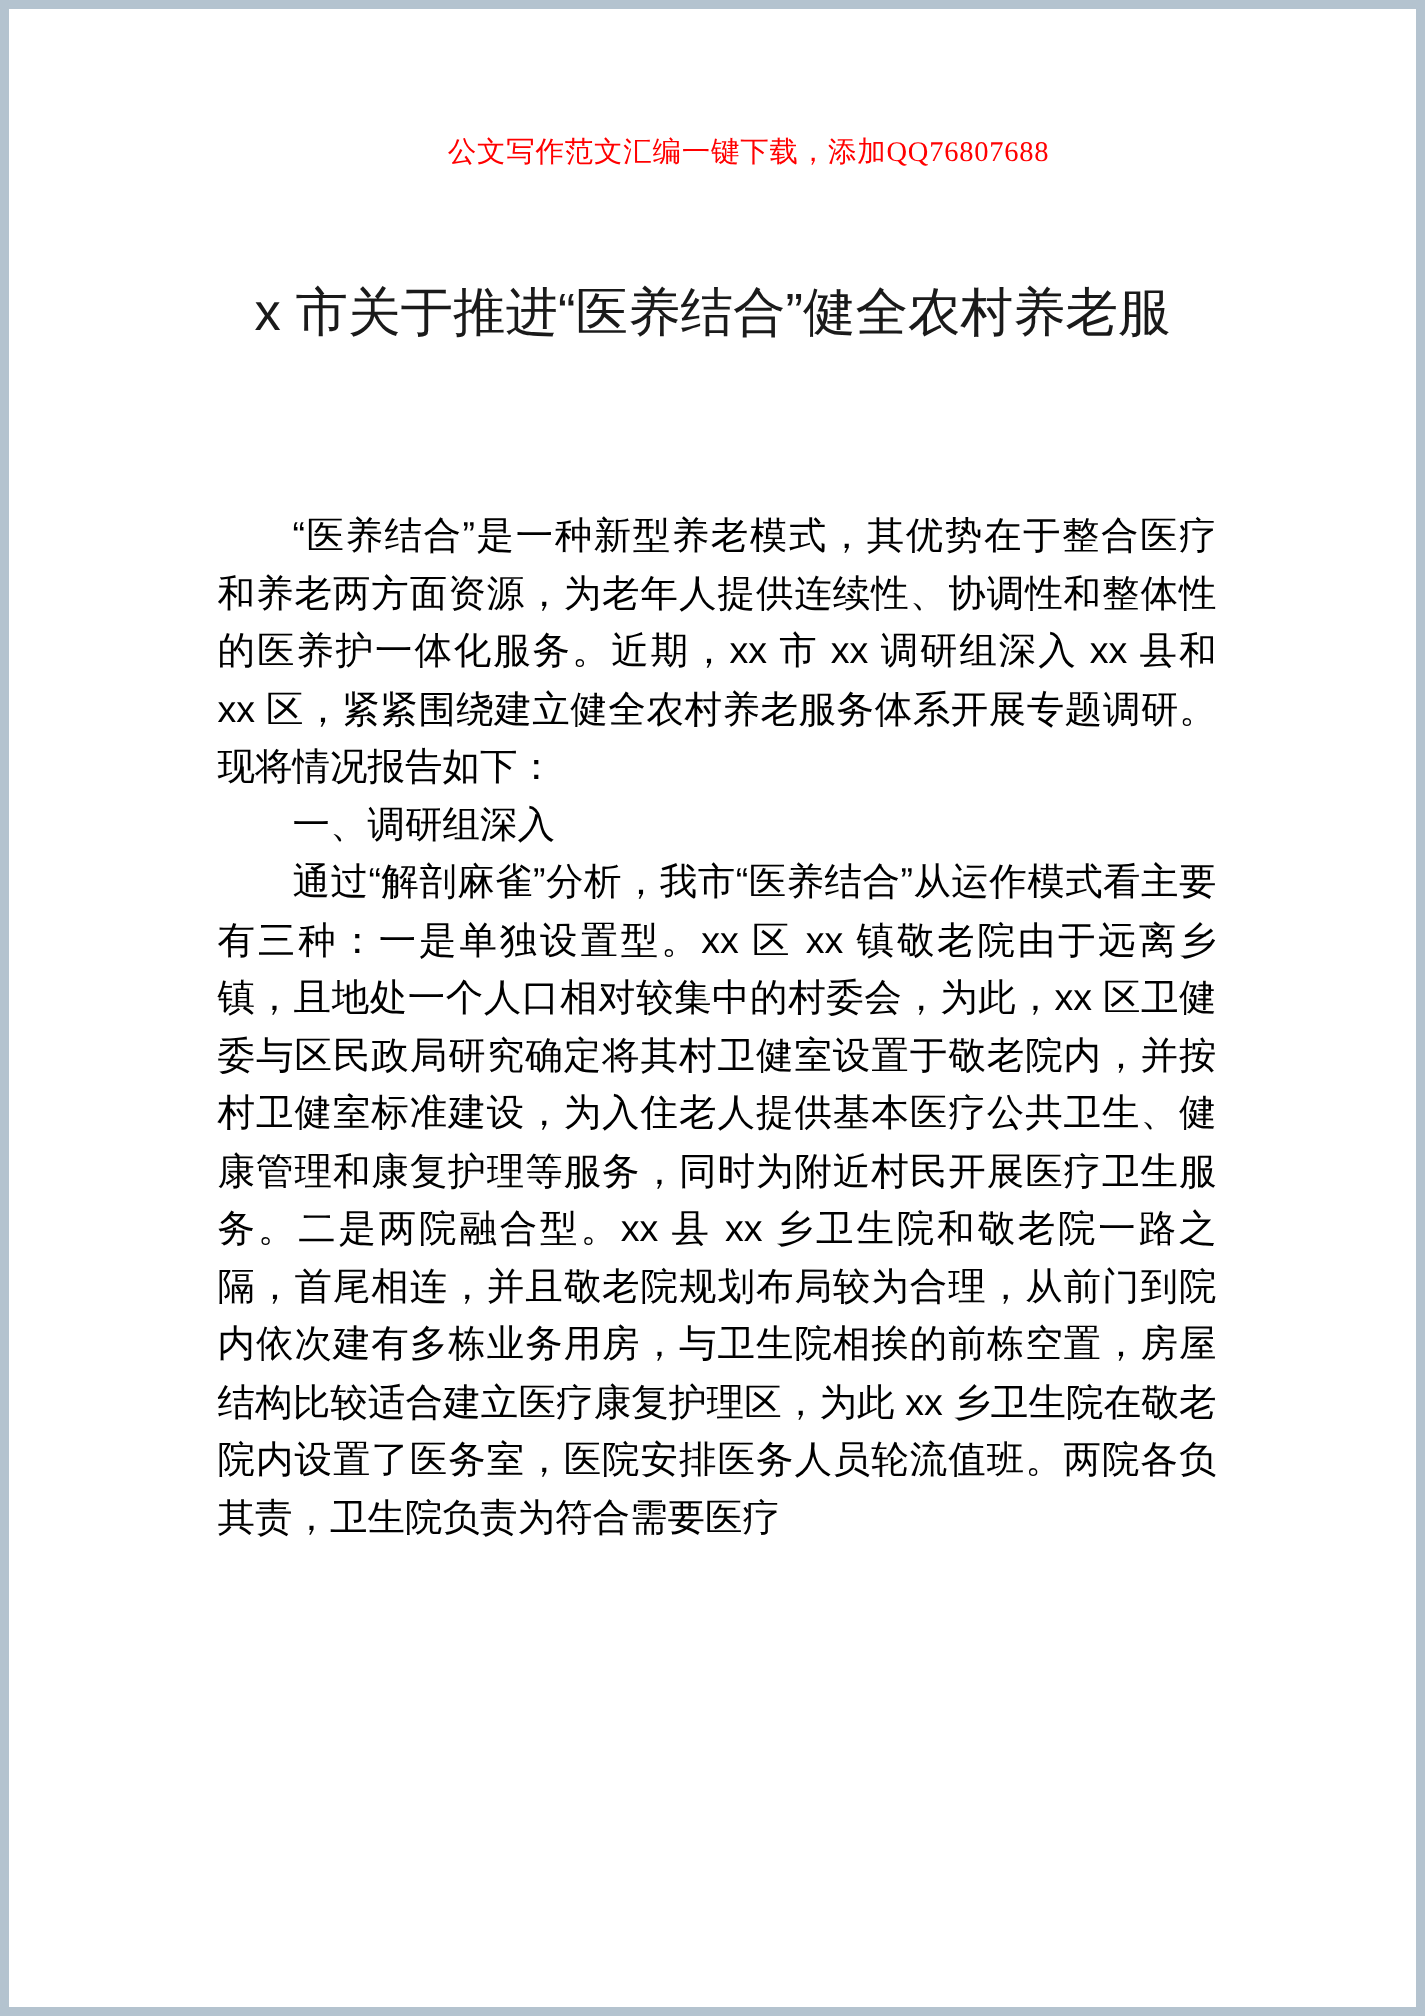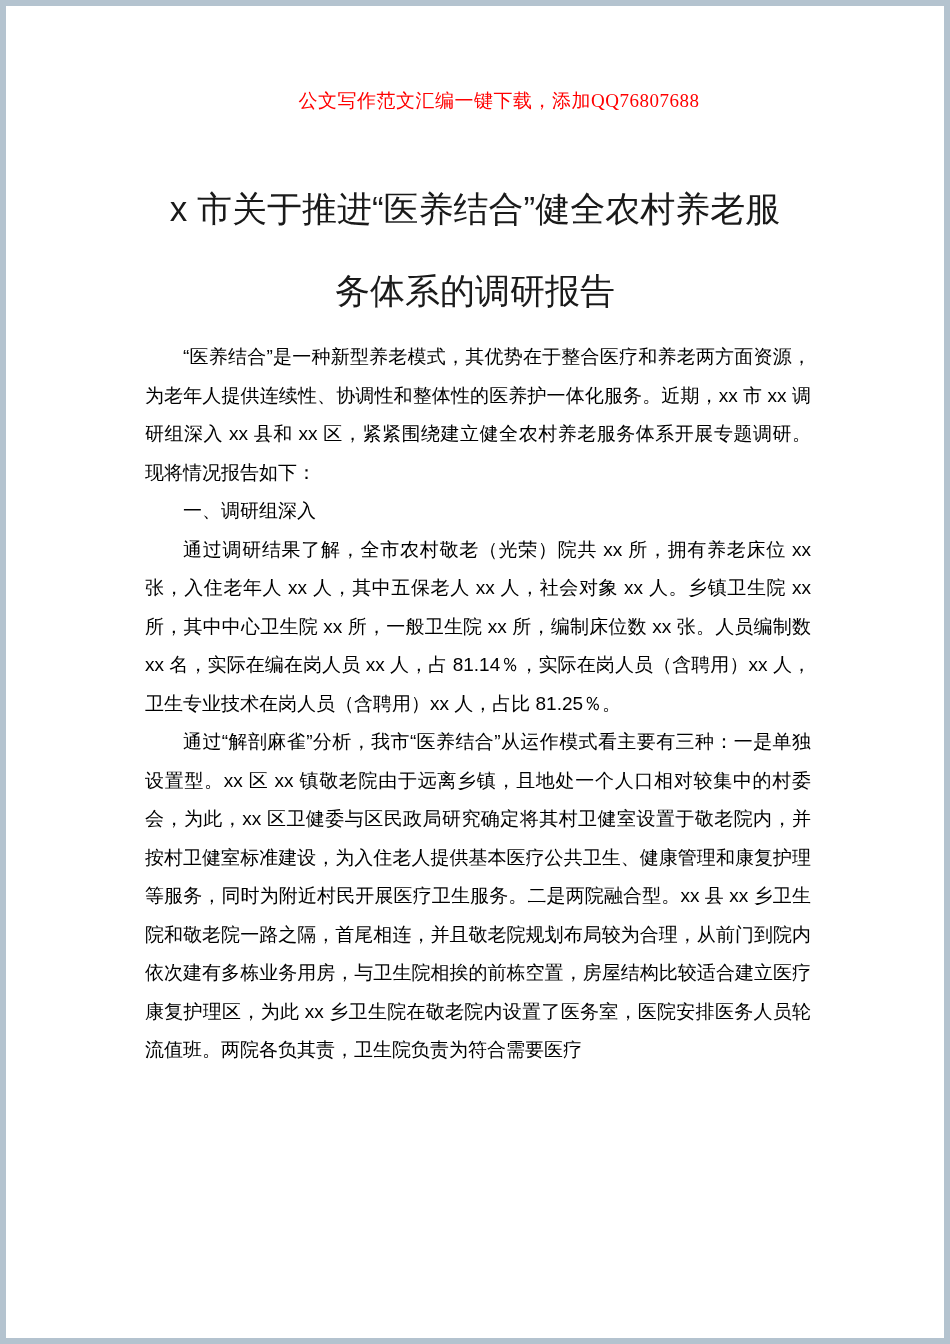--- a/index.html
+++ b/index.html
@@ -43,21 +43,21 @@
     font-weight: 400;
     color: #1a1a1a;
     line-height: 82px;
     font-family: "Liberation Sans", "DejaVu Sans", sans-serif;
   }
   .doc-body {
     position: absolute;
     top: 332px;
     left: 139px;
     width: 666px;
-    font-size: 19px;
+    font-size: 25px;
     color: #000000;
     line-height: 38.5px;
     text-align: justify;
   }
   .doc-body p {
     margin: 0;
     padding: 0;
     text-indent: 2em;
     font-family: "Liberation Sans", "DejaVu Sans", sans-serif;
     font-weight: 500;
@@ -68,23 +68,21 @@
 </style>
 </head>
 <body>
 
 <div class="page">
 
   <div class="promo-header" style="color:#ff0000;padding-left:24px;">公文写作范文汇编一键下载，添加QQ76807688</div>
 
   <div class="doc-title">
     <div>x 市关于推进“医养结合”健全农村养老服</div>
-    <div>务体系的调研报告</div>
   </div>
 
   <div class="doc-body">
     <p>“医养结合”是一种新型养老模式，其优势在于整合医疗和养老两方面资源，为老年人提供连续性、协调性和整体性的医养护一体化服务。近期，xx 市 xx 调研组深入 xx 县和 xx 区，紧紧围绕建立健全农村养老服务体系开展专题调研。现将情况报告如下：</p>
     <p class="section-heading">一、调研组深入</p>
-    <p>通过调研结果了解，全市农村敬老（光荣）院共 xx 所，拥有养老床位 xx 张，入住老年人 xx 人，其中五保老人 xx 人，社会对象 xx 人。乡镇卫生院 xx 所，其中中心卫生院 xx 所，一般卫生院 xx 所，编制床位数 xx 张。人员编制数 xx 名，实际在编在岗人员 xx 人，占 81.14％，实际在岗人员（含聘用）xx 人，卫生专业技术在岗人员（含聘用）xx 人，占比 81.25％。</p>
     <p>通过“解剖麻雀”分析，我市“医养结合”从运作模式看主要有三种：一是单独设置型。xx 区 xx 镇敬老院由于远离乡镇，且地处一个人口相对较集中的村委会，为此，xx 区卫健委与区民政局研究确定将其村卫健室设置于敬老院内，并按村卫健室标准建设，为入住老人提供基本医疗公共卫生、健康管理和康复护理等服务，同时为附近村民开展医疗卫生服务。二是两院融合型。xx 县 xx 乡卫生院和敬老院一路之隔，首尾相连，并且敬老院规划布局较为合理，从前门到院内依次建有多栋业务用房，与卫生院相挨的前栋空置，房屋结构比较适合建立医疗康复护理区，为此 xx 乡卫生院在敬老院内设置了医务室，医院安排医务人员轮流值班。两院各负其责，卫生院负责为符合需要医疗</p>
   </div>
 
 </div>
 
 </body></html>

